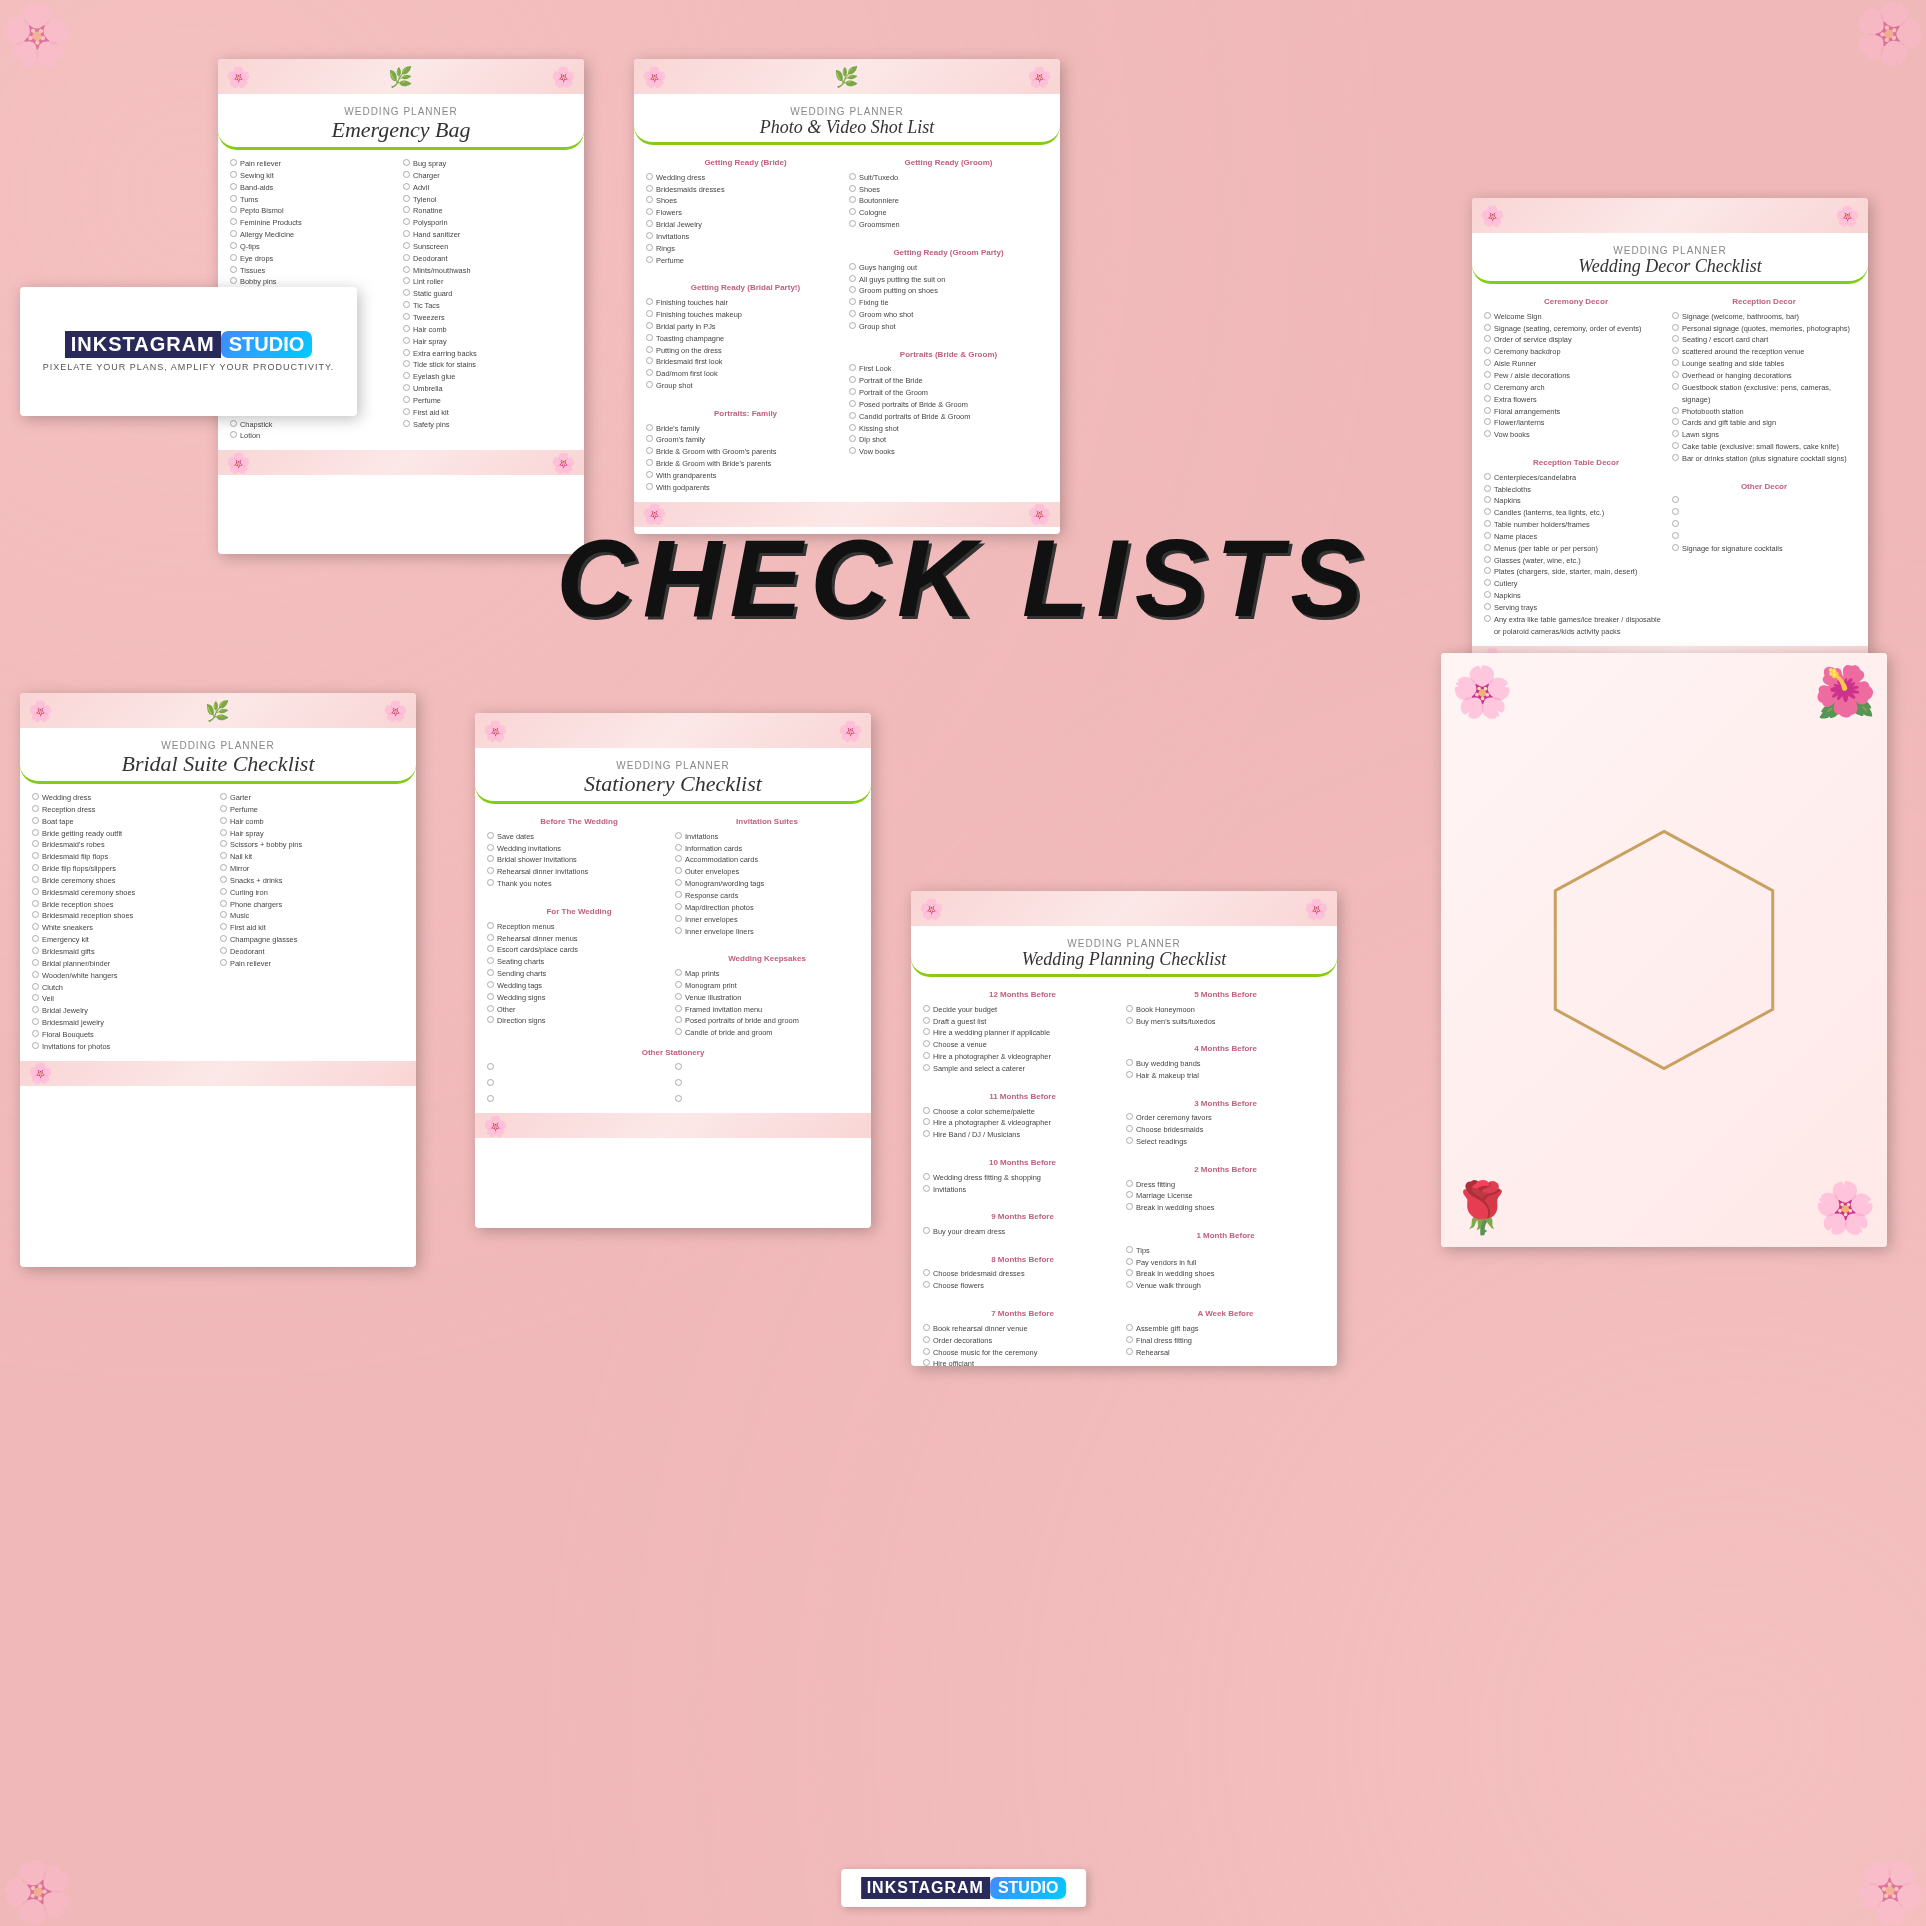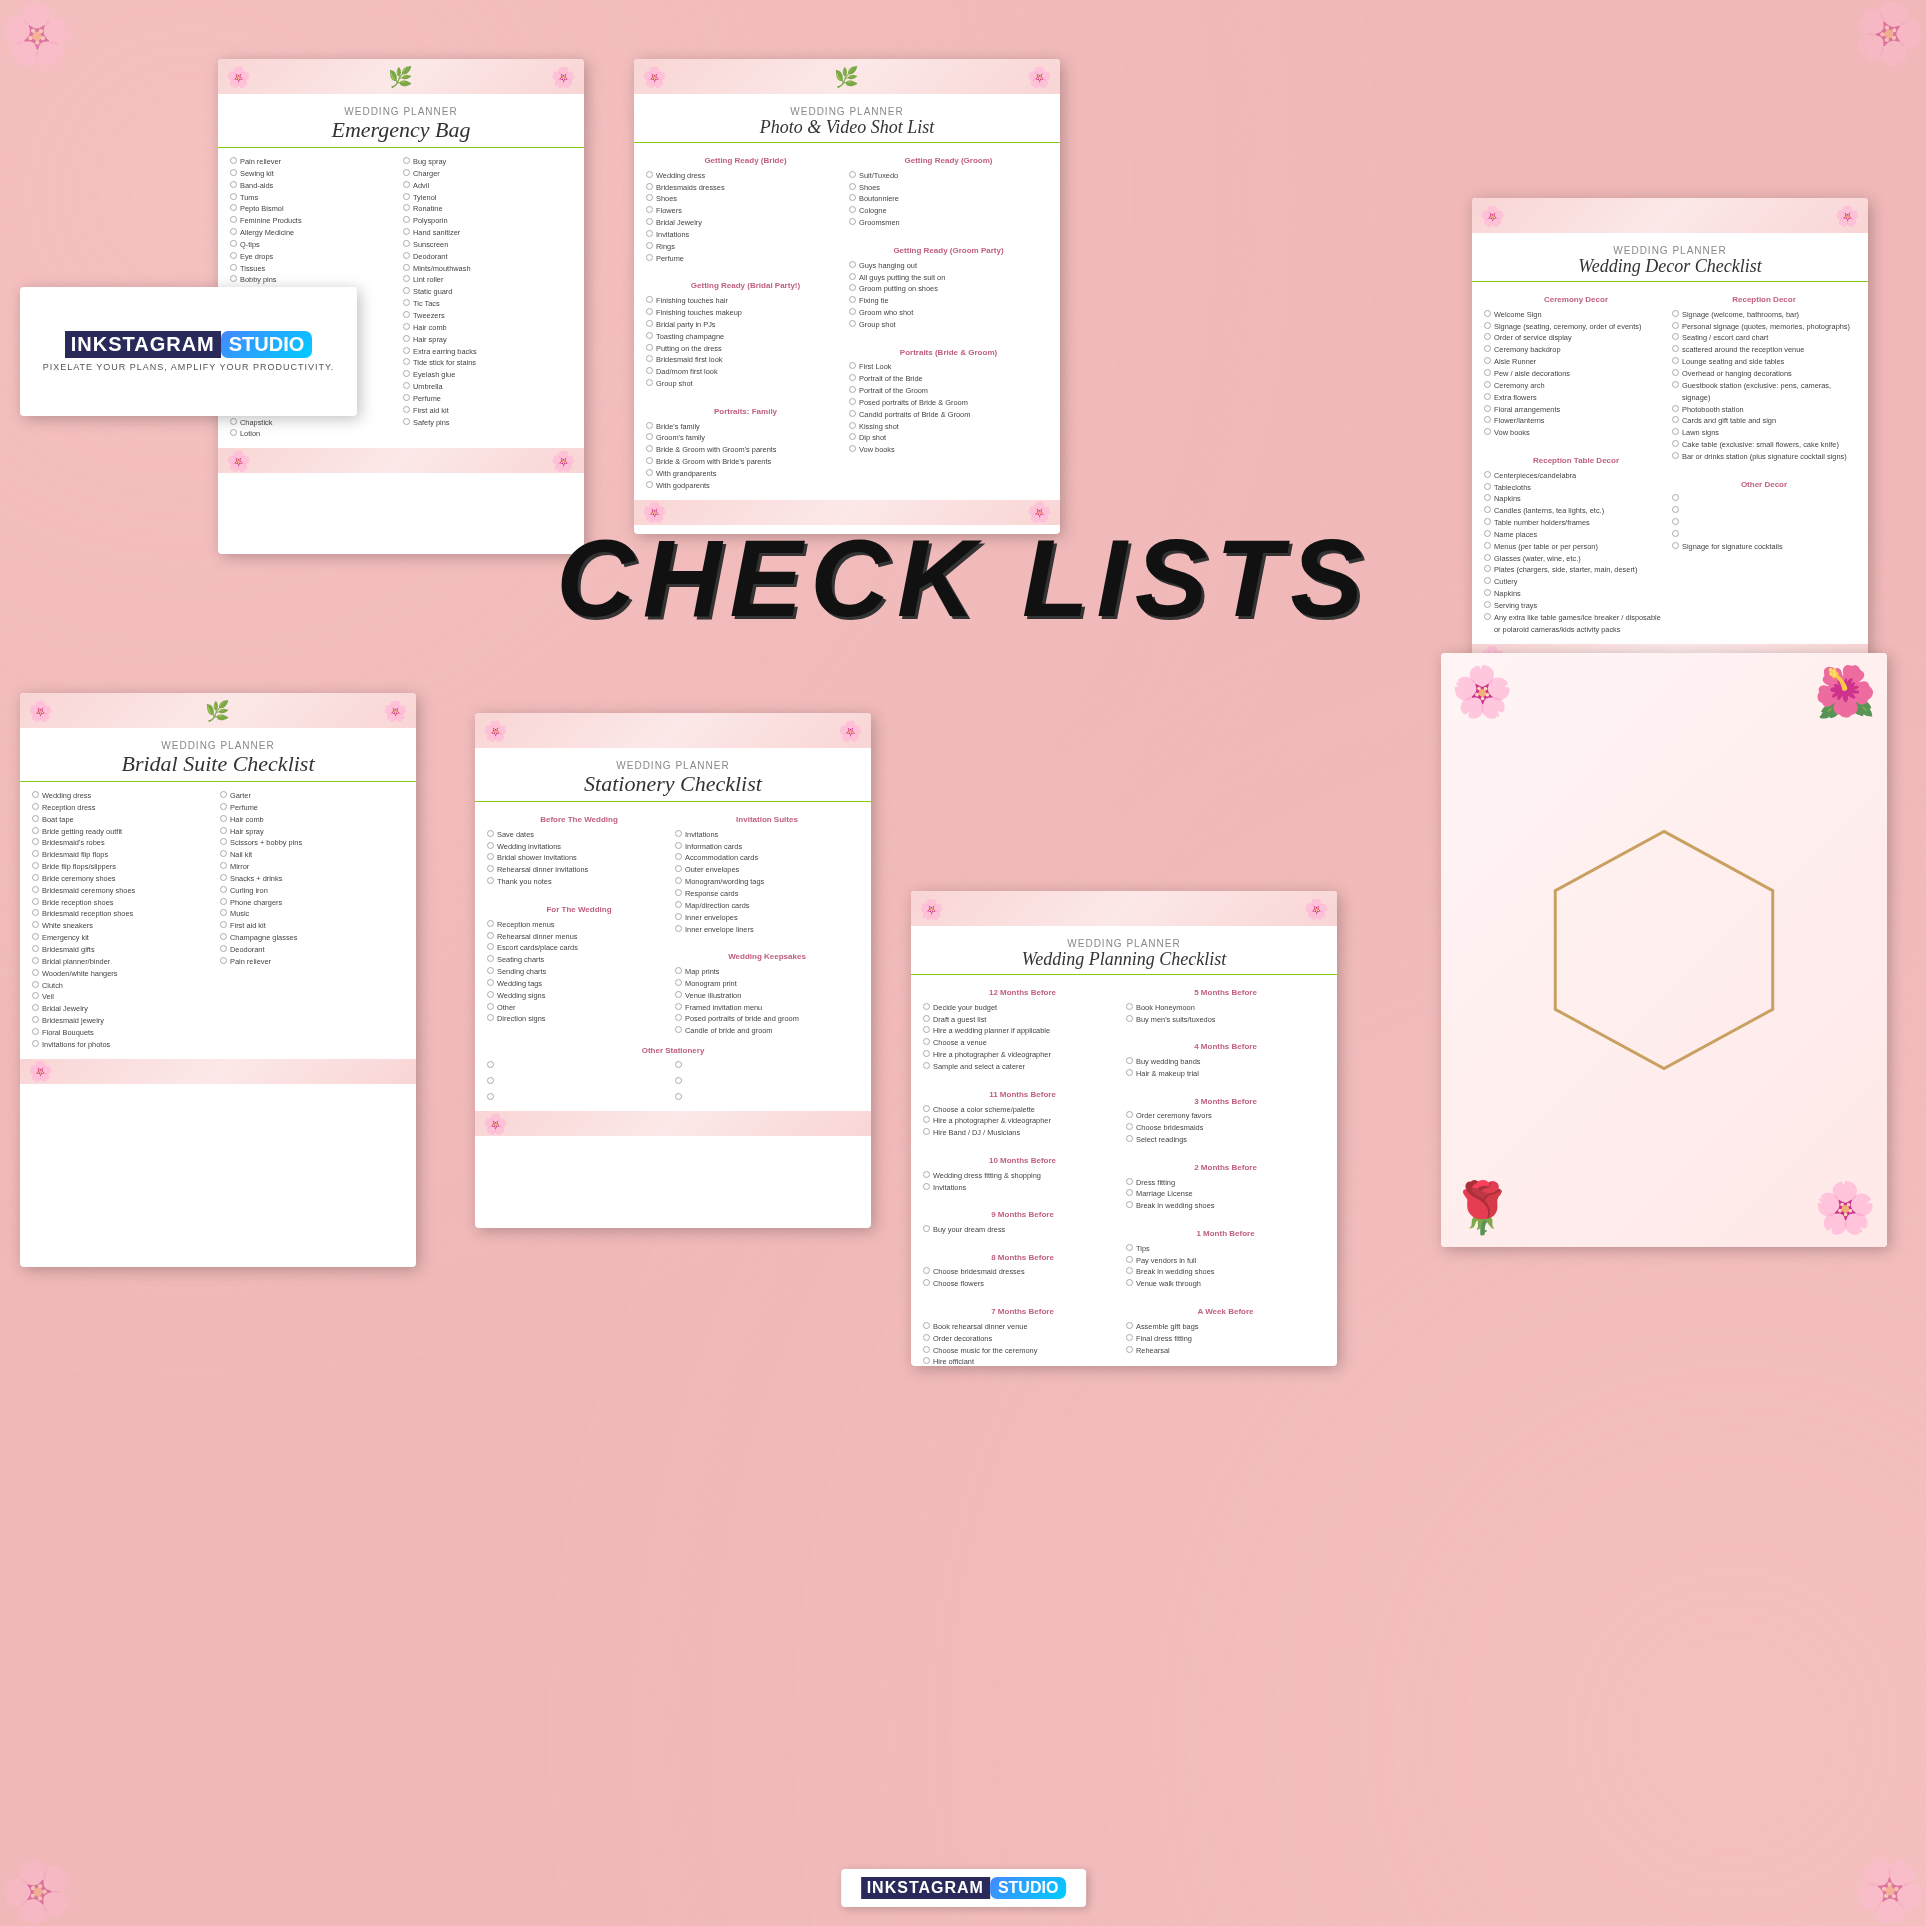--- a/index.html
+++ b/index.html
@@ -136,21 +136,22 @@
       display: flex;
       align-items: center;
       gap: 8px;
       box-shadow: 2px 2px 8px rgba(0,0,0,0.2);
     }
 
     
     .card-header {
       text-align: center;
       padding: 12px 0 4px;
-      border-bottom: 1px solid #84cc16;
+      border-bottom: 3px solid #84cc16;
+      border-radius: 19px;
     }
     .card-subtitle {
       font-size: 10px;
       color: #888;
       letter-spacing: 1px;
       text-transform: uppercase;
     }
     .card-title-script {
       font-family: Georgia, serif;
       font-size: 22px;
@@ -1175,21 +1176,21 @@
         <div class="col-item">
             <span class="checkbox"></span>
             <span>Monogram/wording tags</span>
           </div>
         <div class="col-item">
             <span class="checkbox"></span>
             <span>Response cards</span>
           </div>
         <div class="col-item">
             <span class="checkbox"></span>
-            <span>Map/direction cards</span>
+            <span>Map/direction photos</span>
           </div>
         <div class="col-item">
             <span class="checkbox"></span>
             <span>Inner envelopes</span>
           </div>
         <div class="col-item">
             <span class="checkbox"></span>
             <span>Inner envelope liners</span>
           </div>
         <br>

